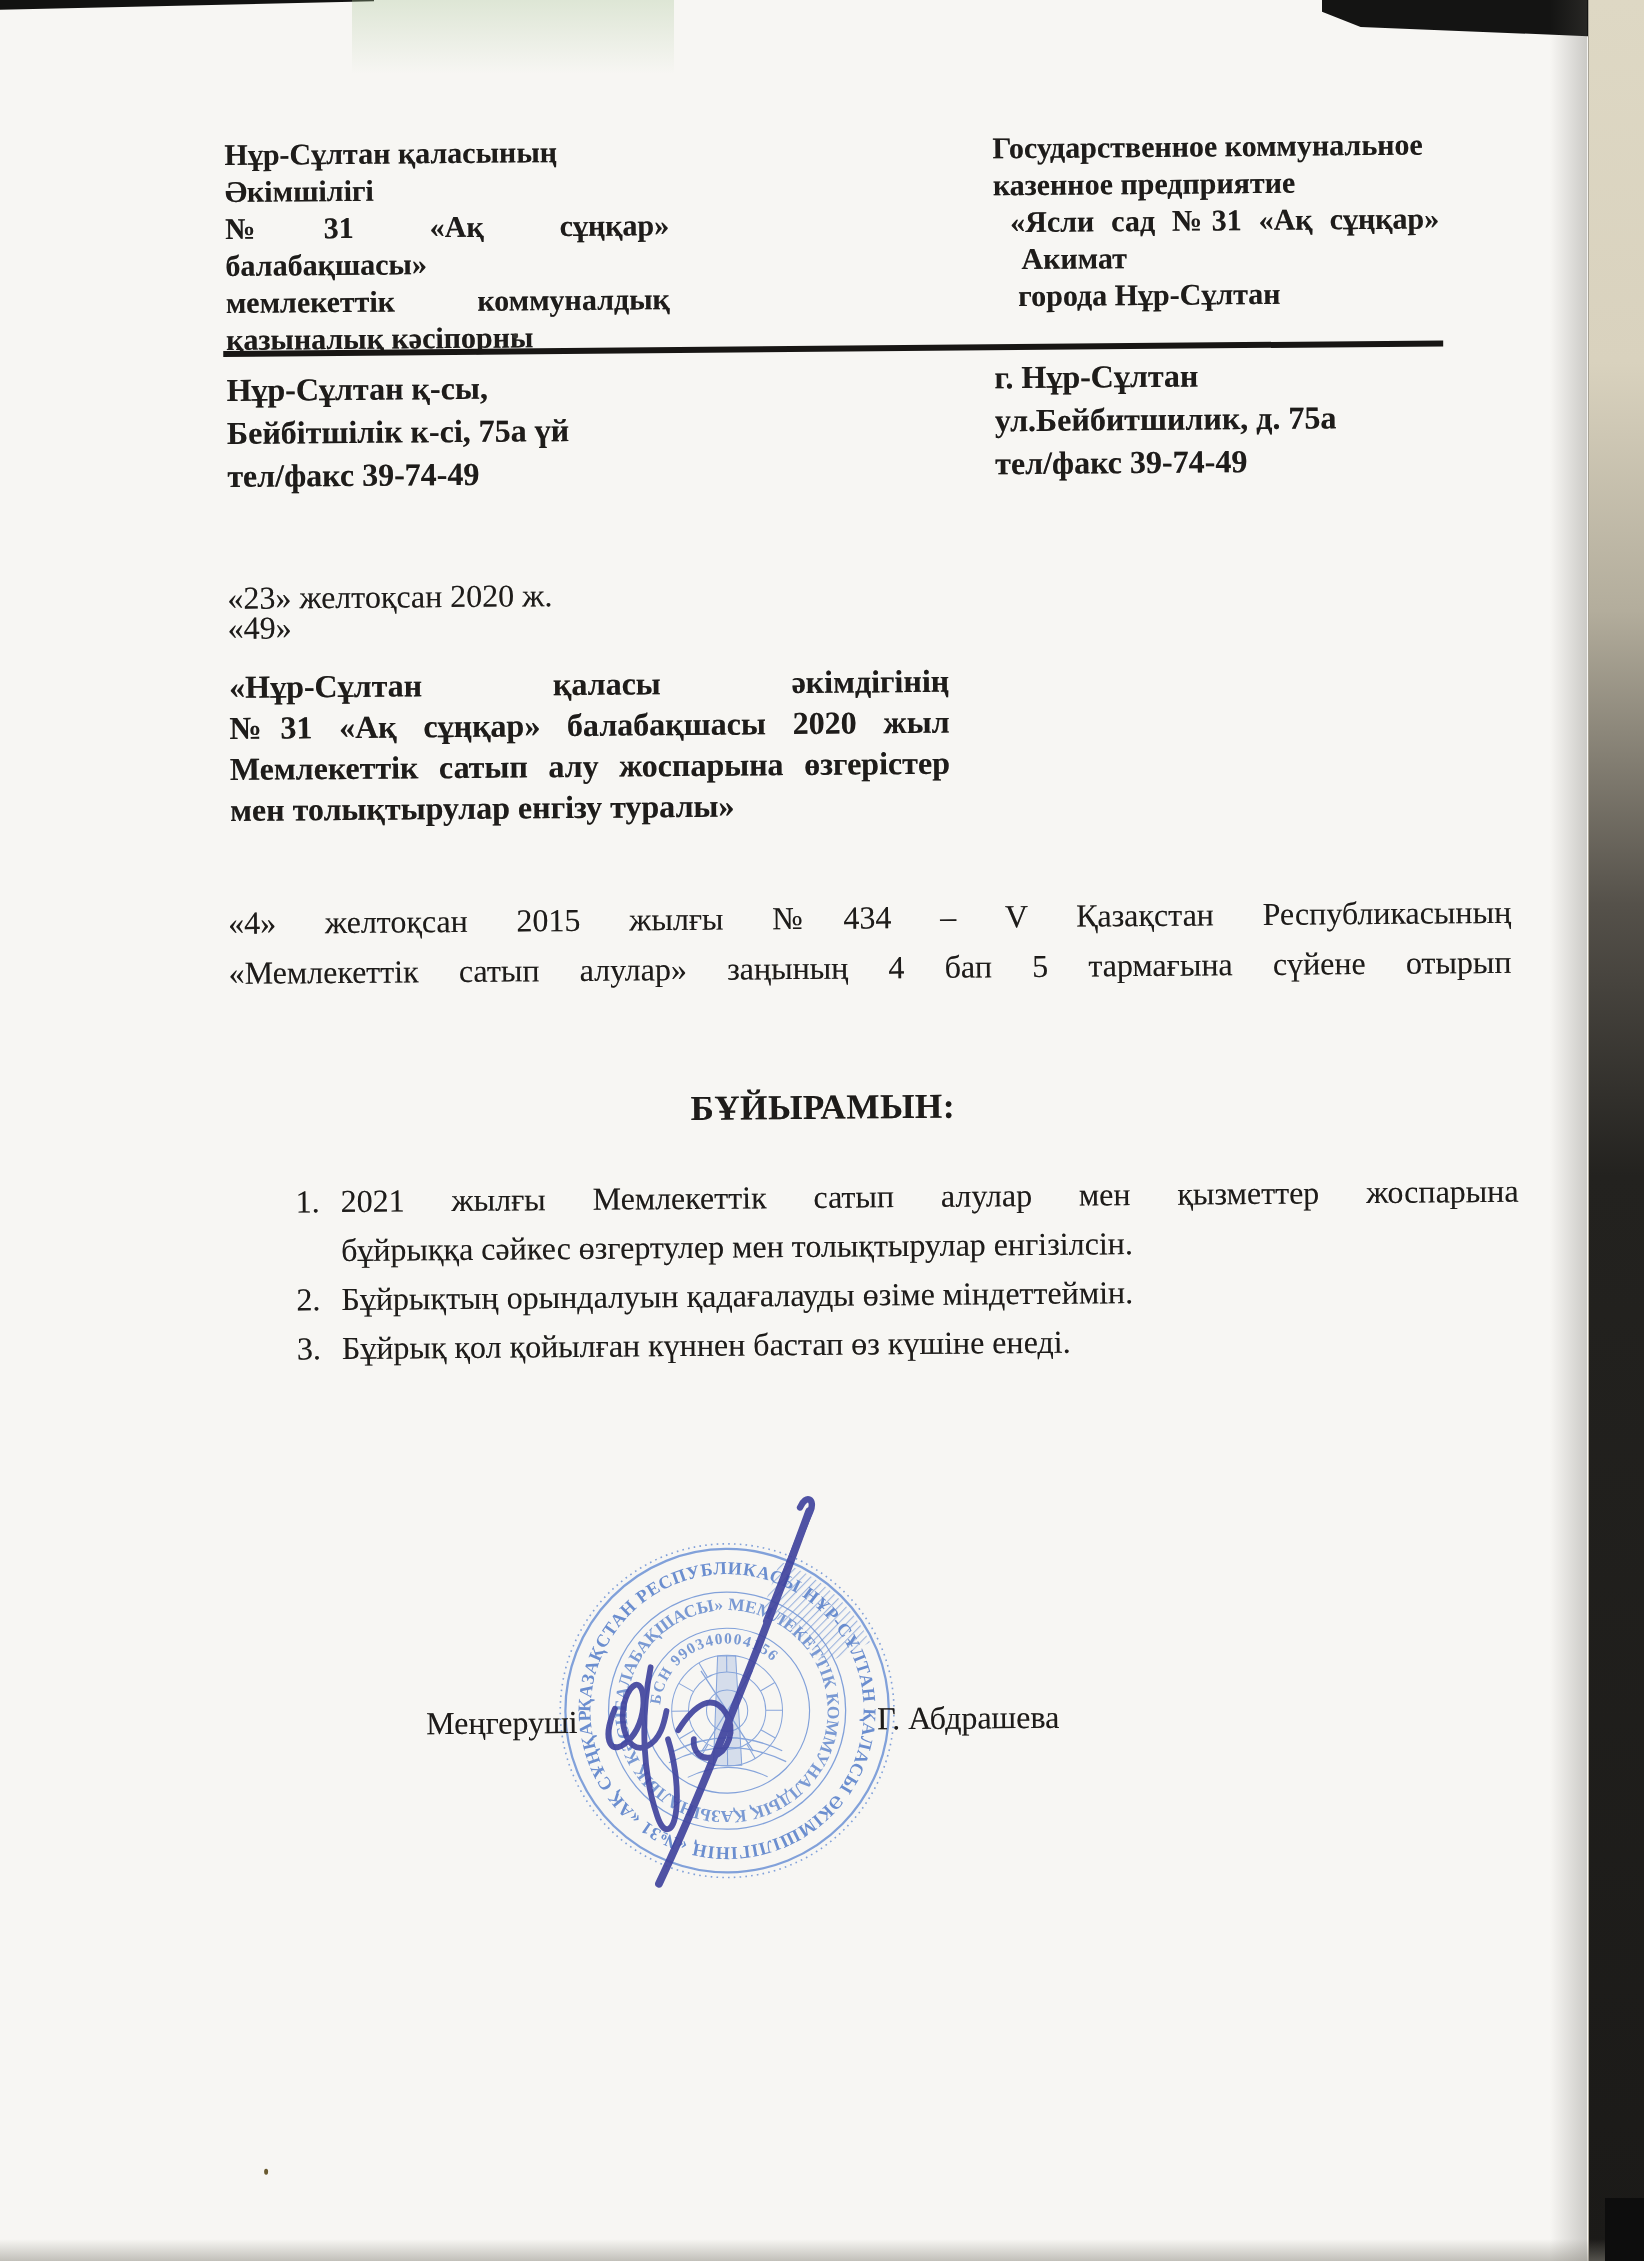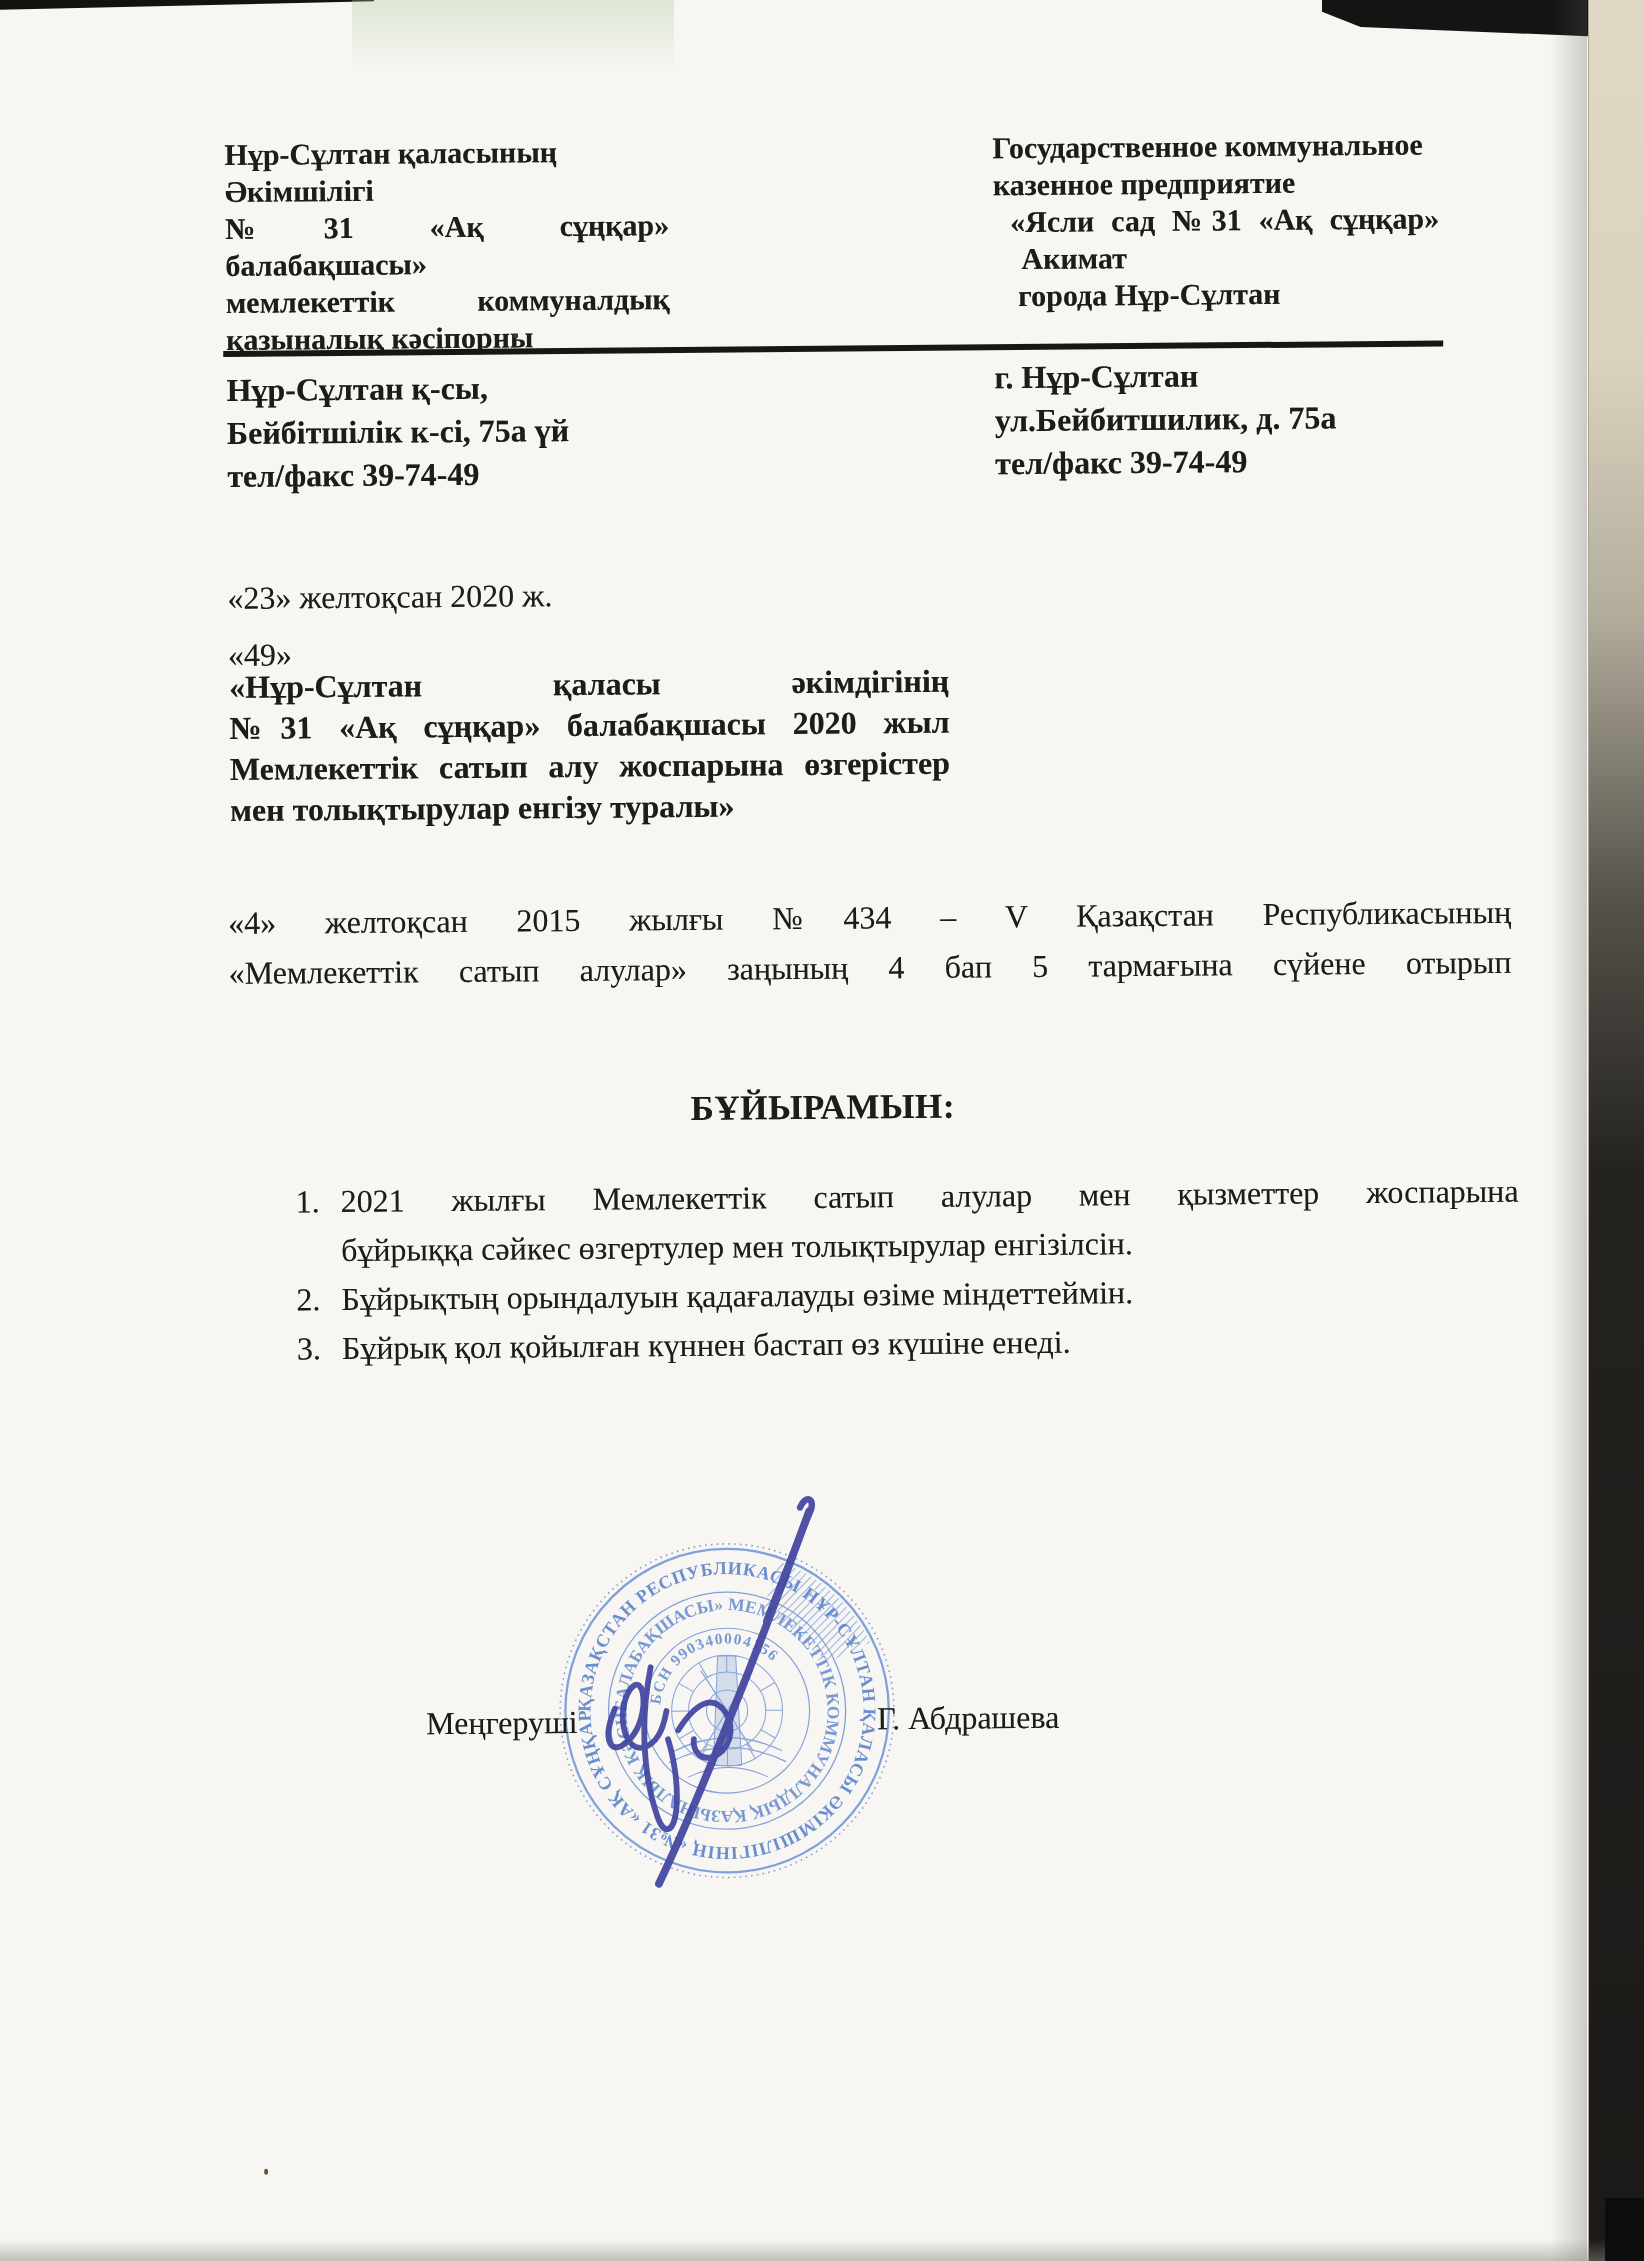--- a/index.html
+++ b/index.html
@@ -19,21 +19,21 @@
   #hdrR .ind1{padding-left:17px;}
   #hdrR .ind2{padding-left:28px;}
   #hdrR .ind3{padding-left:24.5px;}
   
   #rule{left:230px;top:353px;width:1220px;height:5.8px;background:#181614;}
   
   #addrL{left:233px;top:371px;font-size:32px;line-height:43px;font-weight:bold;}
   #addrR{left:1001px;top:365px;font-size:32px;line-height:43px;font-weight:bold;}
   
   #dateLine{left:232px;top:582px;font-size:32px;}
-  #orderNum{left:232px;top:639px;font-size:32px;}
+  #orderNum{left:232px;top:612px;font-size:32px;}
   
   #title{left:233px;top:669px;width:720px;font-size:32px;line-height:41px;font-weight:bold;}
   
   #intro{left:230px;top:900px;width:1283px;font-size:32px;line-height:50px;}
   
   #heading{left:230px;top:1095px;width:1283px;box-sizing:border-box;padding-right:97px;
            text-align:center;font-size:35px;font-weight:bold;letter-spacing:0.6px;}
   
   #list{left:295px;top:1180px;width:1223px;font-size:32px;line-height:49px;}
   .lrow{display:flex;}

